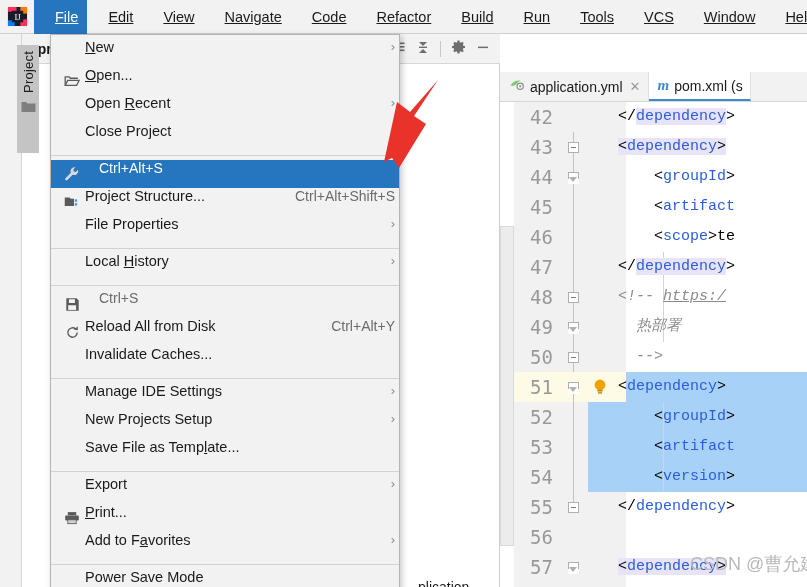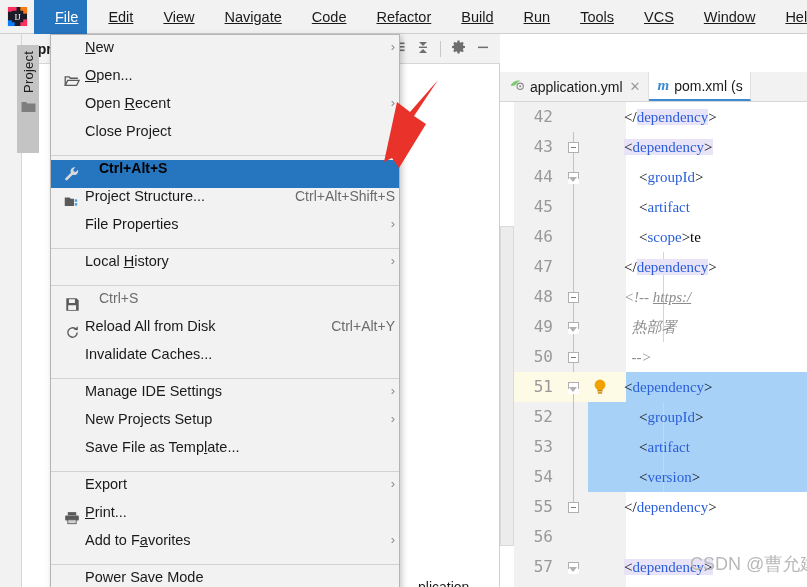--- a/index.html
+++ b/index.html
@@ -158,26 +158,26 @@
     background: #ffffff;
   }
   .crow {
     position: absolute; left: 0; width: 307px; height: 30px;
     display: block;
   }
   .cnum {
     position: absolute; left: 14px; width: 44px; height: 30px;
     line-height: 30px; text-align: right;
     font-family: "DejaVu Sans Mono", monospace;
-    font-size: 16px; color: #999999;
+    font-size: 19px; color: #999999;
     padding-right: 5px;
   }
   .ctext {
-    position: absolute; left: 124px; height: 30px; line-height: 30px;
-    font-family: Liberation Serif, serif;
+    position: absolute; left: 118px; height: 30px; line-height: 30px;
+    font-family: Liberation Mono, monospace;
     font-size: 15px; white-space: pre;
   }
   .tok-br { color: #000000; }
   .tok-tag { color: #2b5fd9; }
   .tok-hl { background: #e8e3f7; }
   .tok-cmt { color: #8c8c8c; font-style: italic; }
   .tok-link { color: #8c8c8c; font-style: italic; text-decoration: underline; }
   .row-band {
     position: absolute; left: 88px; right: 0; height: 30px;
     background: #a8d1f7;
@@ -238,21 +238,21 @@
     height: 28px;
     padding-left: 8px; padding-right: 4px;
     font-size: 14.5px; color: #1a1a1a;
     cursor: default;
     white-space: nowrap;
   }
   .mrow.sel { background: #2675bf; color: #ffffff; }
   .mrow .mic { width: 26px; flex: 0 0 26px; display: flex; align-items: center; justify-content: center; }
   .mrow .mlabel { flex: 1 1 auto; }
   .mrow .mkey { color: #6b6b6b; font-size: 14px; margin-left: 14px; }
-  .mrow.sel .mkey { color: #000000; font-weight: bold; }
+  .mrow.sel .mkey { color: #ffffff; }
   .mrow .marrow { color: #8a8a8a; font-size: 13px; margin-left: 14px; }
   .msep {
     height: 1px; background: #d2d2d2; margin: 4px 0;
   }
   .mrow u { text-decoration: underline; }
 
   
   .red-arrow { position: absolute; left: 370px; top: 78px; z-index: 60; pointer-events: none; }
 
   

